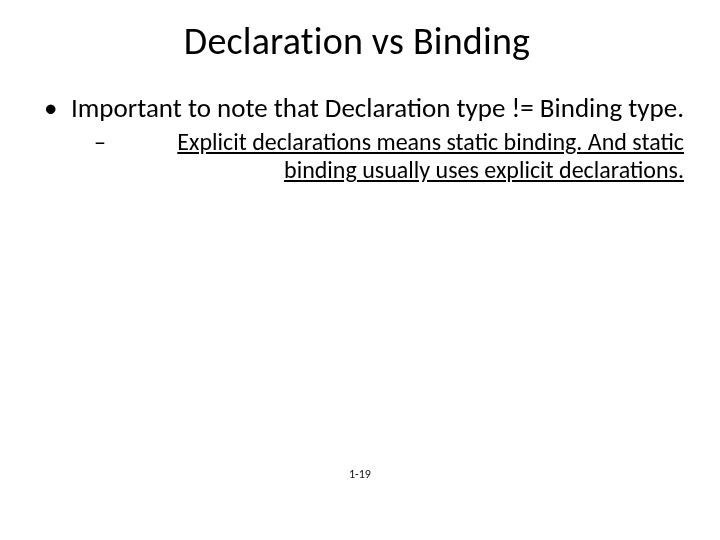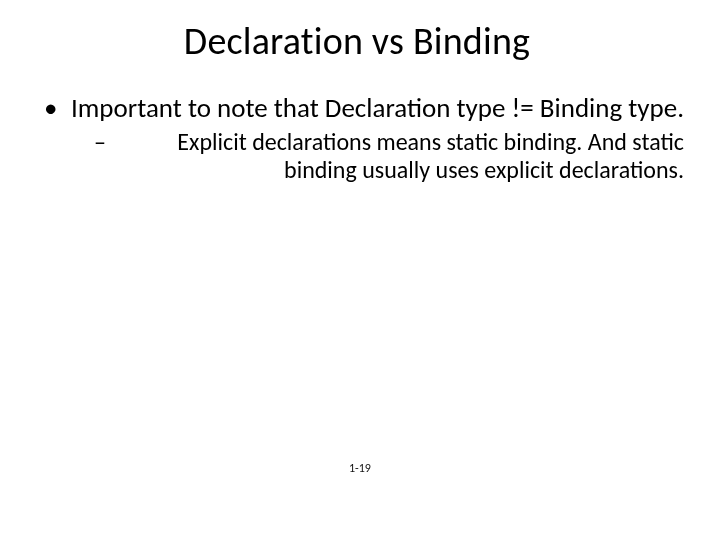--- a/index.html
+++ b/index.html
@@ -49,31 +49,32 @@
     margin: 4px 0 0 0;
     padding: 0 0 0 26px;
   }
   ul.lvl2 > li {
     position: relative;
     font-size: 24px;
     line-height: 1.18;
     padding-left: 22px;
     margin-bottom: 2px;
     font-weight: 400;
+    text-decoration: underline;
   }
   ul.lvl2 > li::before {
     content: "–";
     position: absolute;
     left: 0;
     top: 0;
     font-size: 24px;
   }
   .footer {
     position: absolute;
-    bottom: 40px;
+    bottom: 34px;
     left: 0;
     width: 100%;
     text-align: center;
     font-size: 12px;
     color: #111;
   }
 </style>
 </head>
 <body>
 

